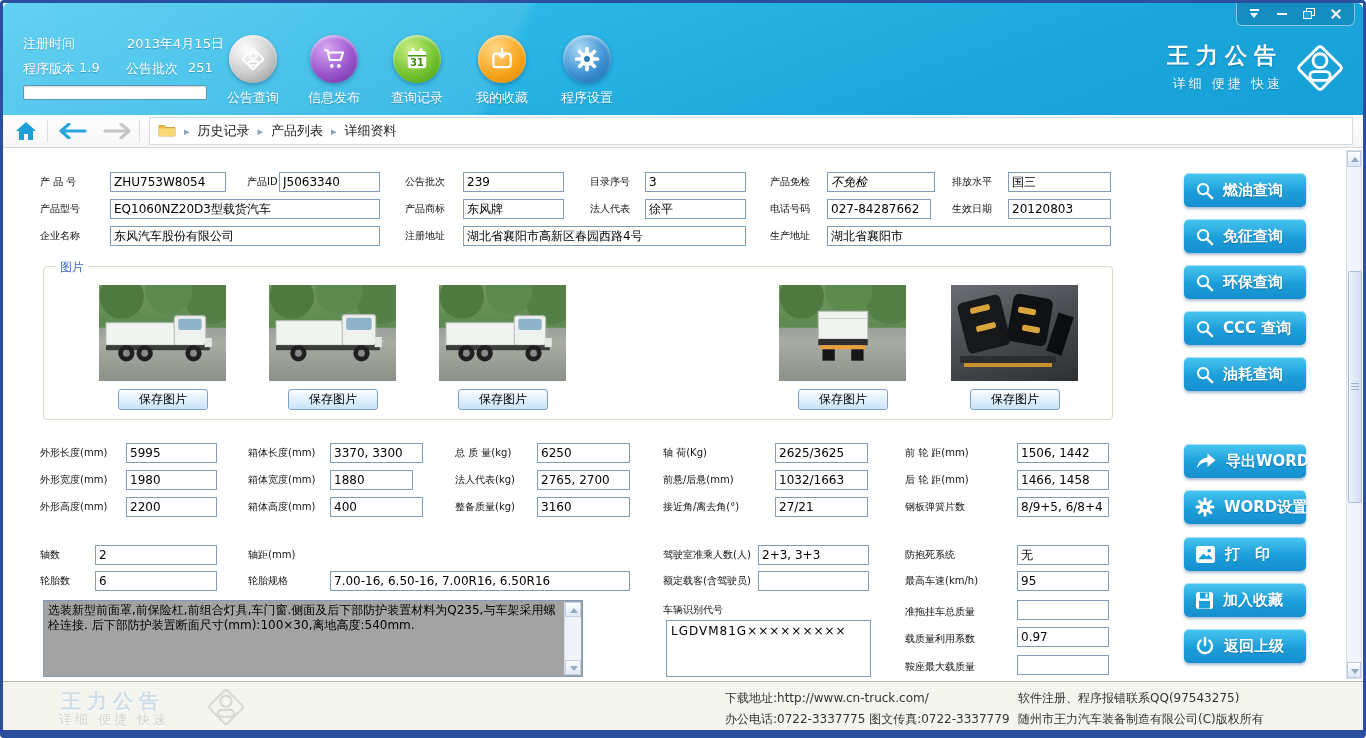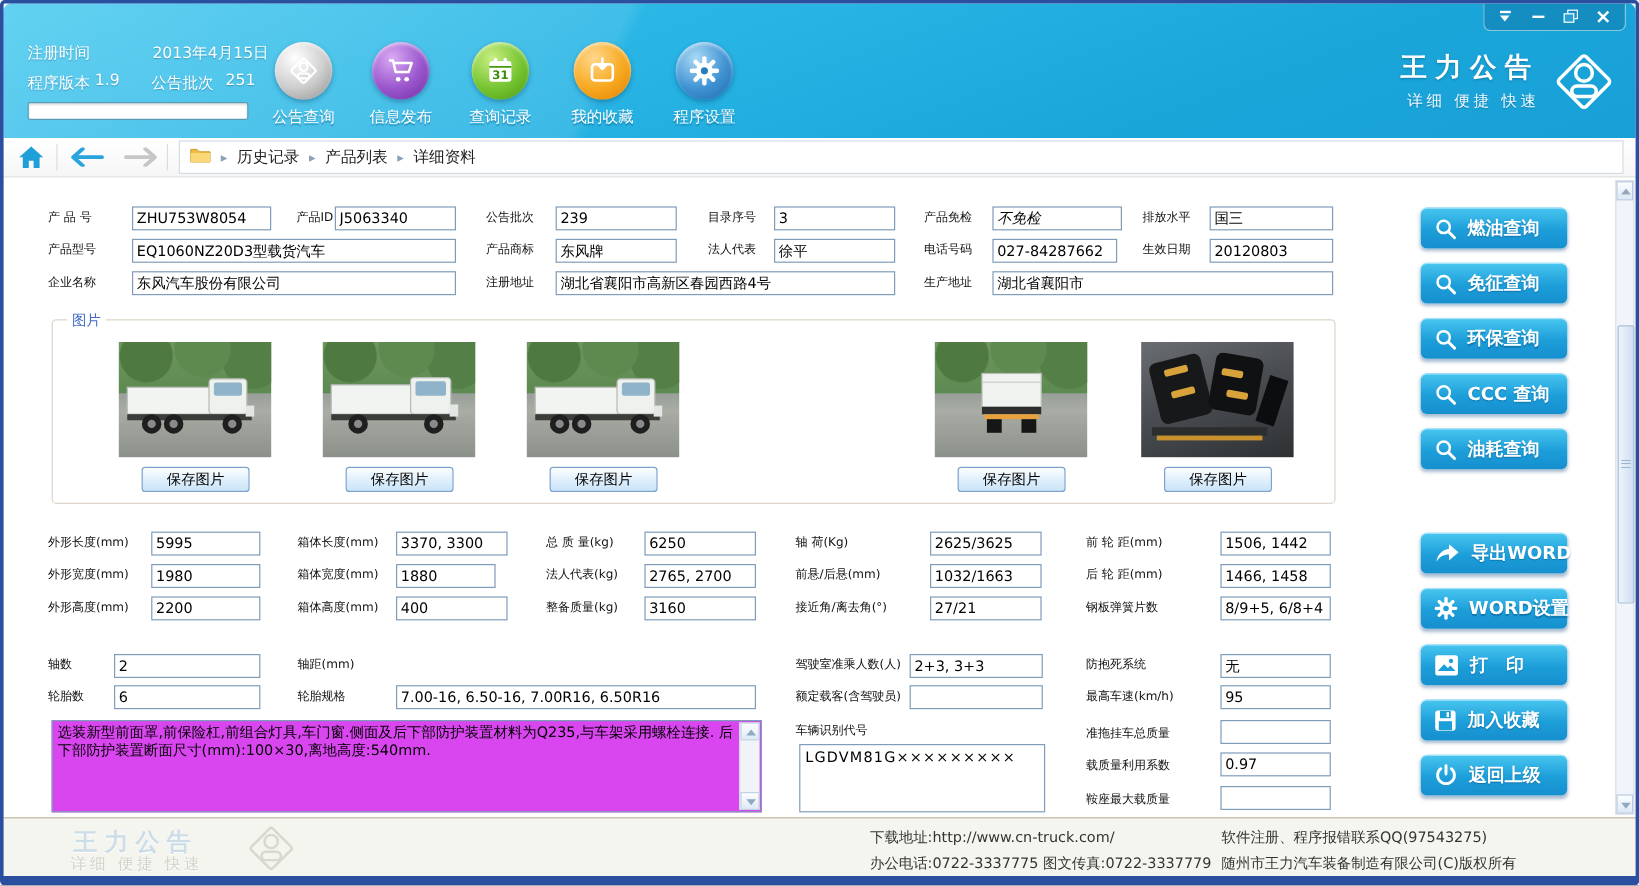--- a/index.html
+++ b/index.html
@@ -61,21 +61,21 @@
     background:
       radial-gradient(circle at 18% 12%, #4e7a42 0 16%, rgba(0,0,0,0) 17%),
       radial-gradient(circle at 55% 6%, #5d8a4e 0 20%, rgba(0,0,0,0) 21%),
       radial-gradient(circle at 88% 14%, #547f46 0 18%, rgba(0,0,0,0) 19%),
       linear-gradient(180deg,#6f975d 0%,#5d8a52 44%,#99a099 45%,#a8aca4 60%,#8b9089 100%);}
   .pic.dark{background:linear-gradient(160deg,#6a6e72 0%,#4a4e52 45%,#2e3134 100%);}
   .pic svg{position:absolute;left:50%;top:54%;transform:translate(-50%,-50%);}
   .savebtn{position:absolute;width:90px;height:21px;border:1px solid #7da2ce;border-radius:3px;
     background:linear-gradient(#fdfeff,#e3f1fc 45%,#c9e4f9);font-size:12px;color:#000;cursor:pointer;
     font-family:inherit;top:122px;}
-  .remark{position:absolute;left:40px;top:600px;width:592px;height:77px;border:1px solid #7f9db9;background:#d946ef;box-sizing:border-box;}
+  .remark{position:absolute;left:40px;top:600px;width:540px;height:77px;border:1px solid #7f9db9;background:#a3a3a3;box-sizing:border-box;}
   .remark-text{position:absolute;inset:2px 20px 2px 4px;font-size:12px;line-height:15px;color:#000;overflow:hidden;}
   .fsb{position:absolute;top:1px;bottom:1px;right:1px;width:16px;background:#f0f4f8;border-left:1px solid #d4dce4;}
   .fsb .a{position:absolute;left:0;width:16px;height:15px;background:linear-gradient(#fdfeff,#dde9f6);border:1px solid #c2d2e4;box-sizing:border-box;}
   .fsb .a.up{top:0;} .fsb .a.dn{bottom:0;}
   .tri-up{position:absolute;left:4px;top:5px;border-left:4px solid transparent;border-right:4px solid transparent;border-bottom:5px solid #90a8c0;}
   .tri-dn{position:absolute;left:4px;top:5px;border-left:4px solid transparent;border-right:4px solid transparent;border-top:5px solid #90a8c0;}
   .vinbox{position:absolute;left:663px;top:620px;width:205px;height:57px;border:1px solid #7f9db9;background:#fff;
     font-size:12px;color:#000;padding:3px 4px;box-sizing:border-box;letter-spacing:1px;}
 
   

